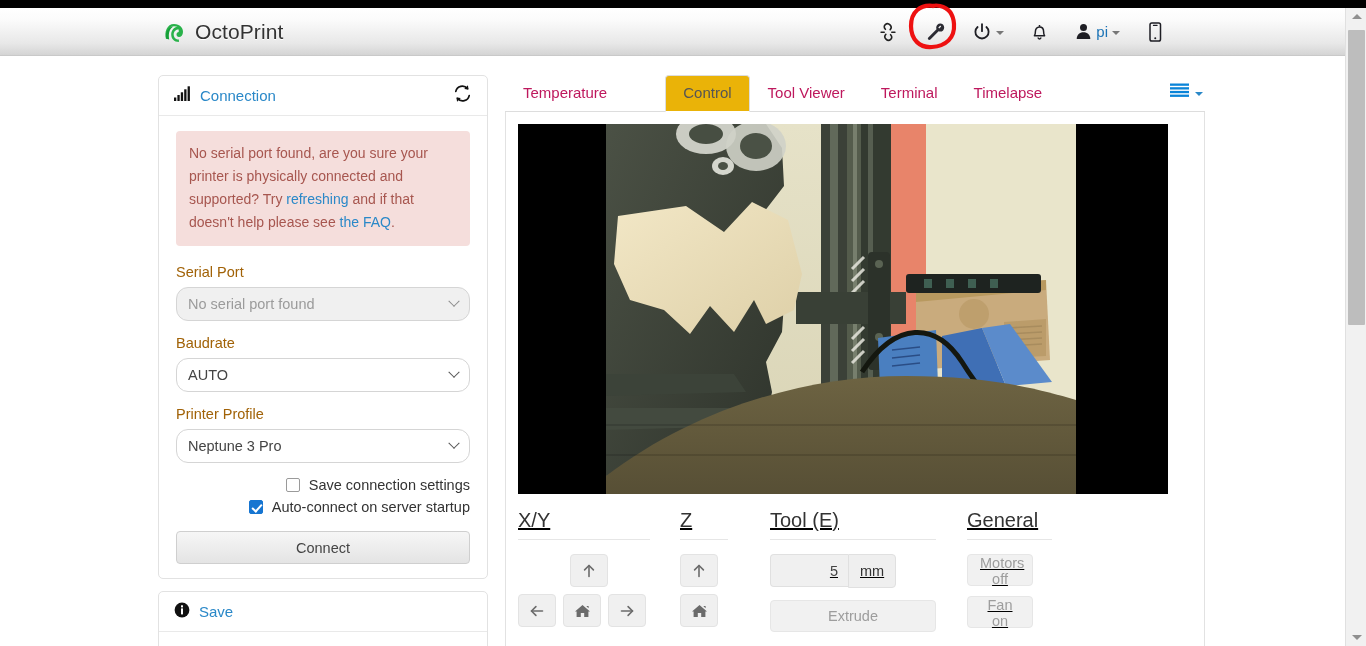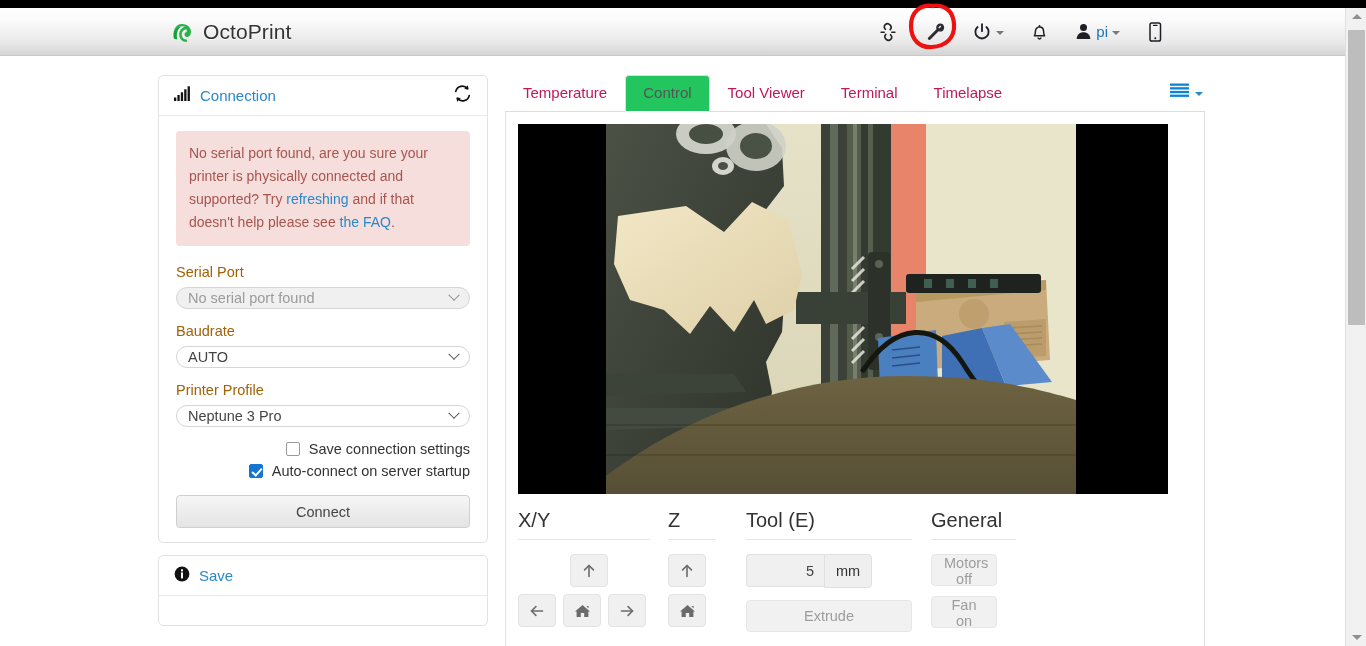--- a/index.html
+++ b/index.html
@@ -27,21 +27,21 @@
   
   .navbar {
     position: absolute; top: 8px; left: 0;
     width: 1345px; height: 48px;
     background: linear-gradient(to bottom, #ffffff 0%, #fbfbfb 25%, #e8e8e8 75%, #d4d4d4 100%);
     border-bottom: 1px solid #c9c9c9;
     display: flex;
     align-items: center;
   }
   .brand {
-    position: absolute; left: 168px; top: 50%;
+    position: absolute; left: 160px; top: 50%;
     transform: translateY(-50%);
     display: flex; align-items: center; gap: 9px;
     text-decoration: none;
   }
   .brand-logo { width: 26px; height: 26px; display: block; }
   .brand-text {
     font-size: 21px; color: #333333; letter-spacing: .1px;
     text-shadow: 0 1px 0 #ffffff;
   }
   .nav-right {
@@ -115,21 +115,21 @@
     margin-bottom: 18px;
   }
   .alert a { color: #2a88c8; text-decoration: none; }
 
   .field-label {
     font-size: 14.5px; color: #a16207;
     margin: 0 0 7px 0;
   }
   .select {
     position: relative;
-    height: 22px;
+    height: 34px;
     border: 1px solid #d5d5d5;
     border-radius: 12px;
     background: #ffffff;
     display: flex; align-items: center;
     padding: 0 28px 0 11px;
     font-size: 14.5px; color: #444444;
     margin-bottom: 14px;
     cursor: pointer;
   }
   .select.disabled { background: #f0f0f0; color: #9b9b9b; cursor: default; }
@@ -194,22 +194,23 @@
     padding: 8px 17px 9px 17px;
     font-size: 15px; color: #be185d;
     cursor: pointer;
     border: 1px solid transparent;
     border-radius: 4px 4px 0 0;
     margin-bottom: -1px;
     line-height: 18px;
   }
   .tab.active {
     color: #555555;
-    background: #22c55e;
+    background: #eab308;
     border-color: #dddddd #dddddd #ffffff #dddddd;
+    margin-left: 40px;
   }
   .tab-menu {
     position: absolute; right: 2px; bottom: 9px;
     display: flex; align-items: center; gap: 6px;
     cursor: pointer;
   }
   .tab-menu .caret { border-top-color: #2a88c8; }
 
   .panel {
     border: 1px solid #e2e2e2;
@@ -230,21 +231,22 @@
     position: absolute;
     left: 88px; top: 0;
     width: 470px; height: 370px;
     overflow: hidden;
   }
 
   
   .controls {
     display: flex;
     margin-top: 14px;
-    gap: 0;
+    gap: 12px;
+    text-decoration: underline;
   }
   .ctl-col { }
   .ctl-col.xy { width: 150px; }
   .ctl-col.z  { width: 78px; }
   .ctl-col.e  { width: 185px; }
   .ctl-col.g  { width: 120px; }
   .ctl-title {
     font-size: 20px; color: #333333;
     font-weight: normal;
     margin: 0 0 7px 0;

